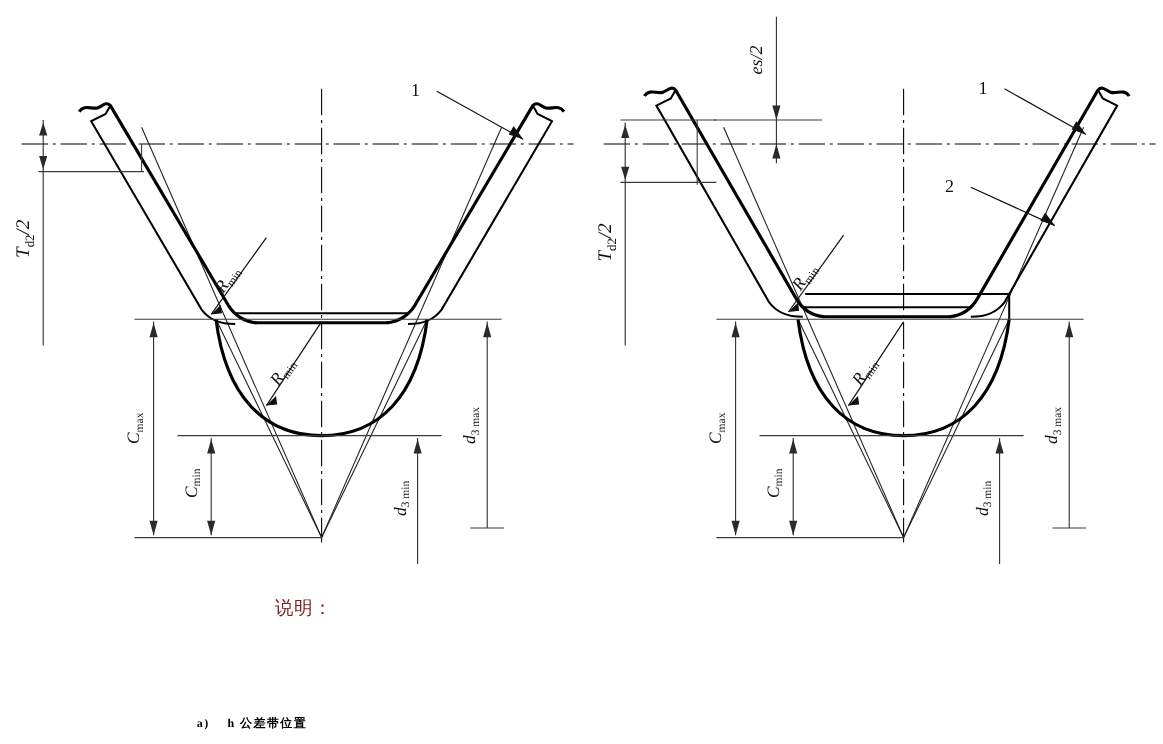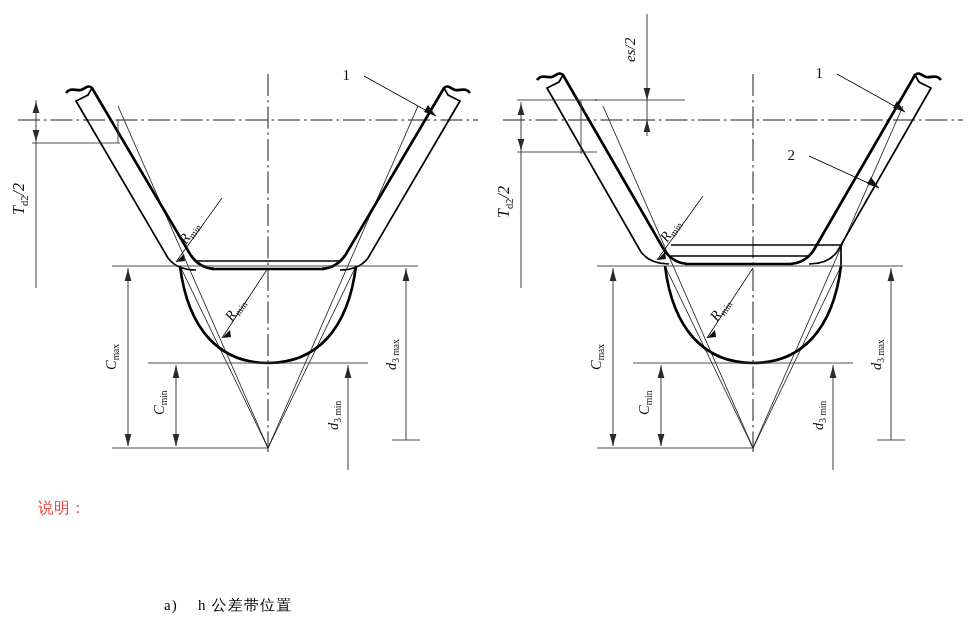--- a/index.html
+++ b/index.html
@@ -38,34 +38,35 @@
     overflow: visible;
   }
 
   .legend {
     position: absolute;
     left: 38px;
     width: 430px;
     font-family: Liberation Sans, sans-serif;
     font-size: 15.5px;
     line-height: 1.55;
-    color: #ef4444;
+    color: #7f1d1d;
+    text-align: center;
   }
   .legend-title { letter-spacing: 0.5px; }
   .legend-row { white-space: nowrap; }
   .dashlead {
     display: inline-block;
     letter-spacing: -1px;
   }
 
   .caption {
     position: absolute;
     font-family: "Liberation Serif", "DejaVu Serif", serif;
-    font-weight: normal;
-    font-size: 15px;
+    font-weight: bold;
+    font-size: 10px;
     letter-spacing: 1.2px;
     white-space: nowrap;
   }
   #caption-a { left: 164px; top: 596px; }
 
   
   .thick  { stroke: #000; stroke-width: 2.6; fill: none; stroke-linecap: butt; stroke-linejoin: round; }
   .medium { stroke: #000; stroke-width: 1.7; fill: none; stroke-linecap: butt; }
   .thin   { stroke: #202020; stroke-width: 0.9; fill: none; }
   .dim    { stroke: #2a2a2a; stroke-width: 0.9; fill: none; }

